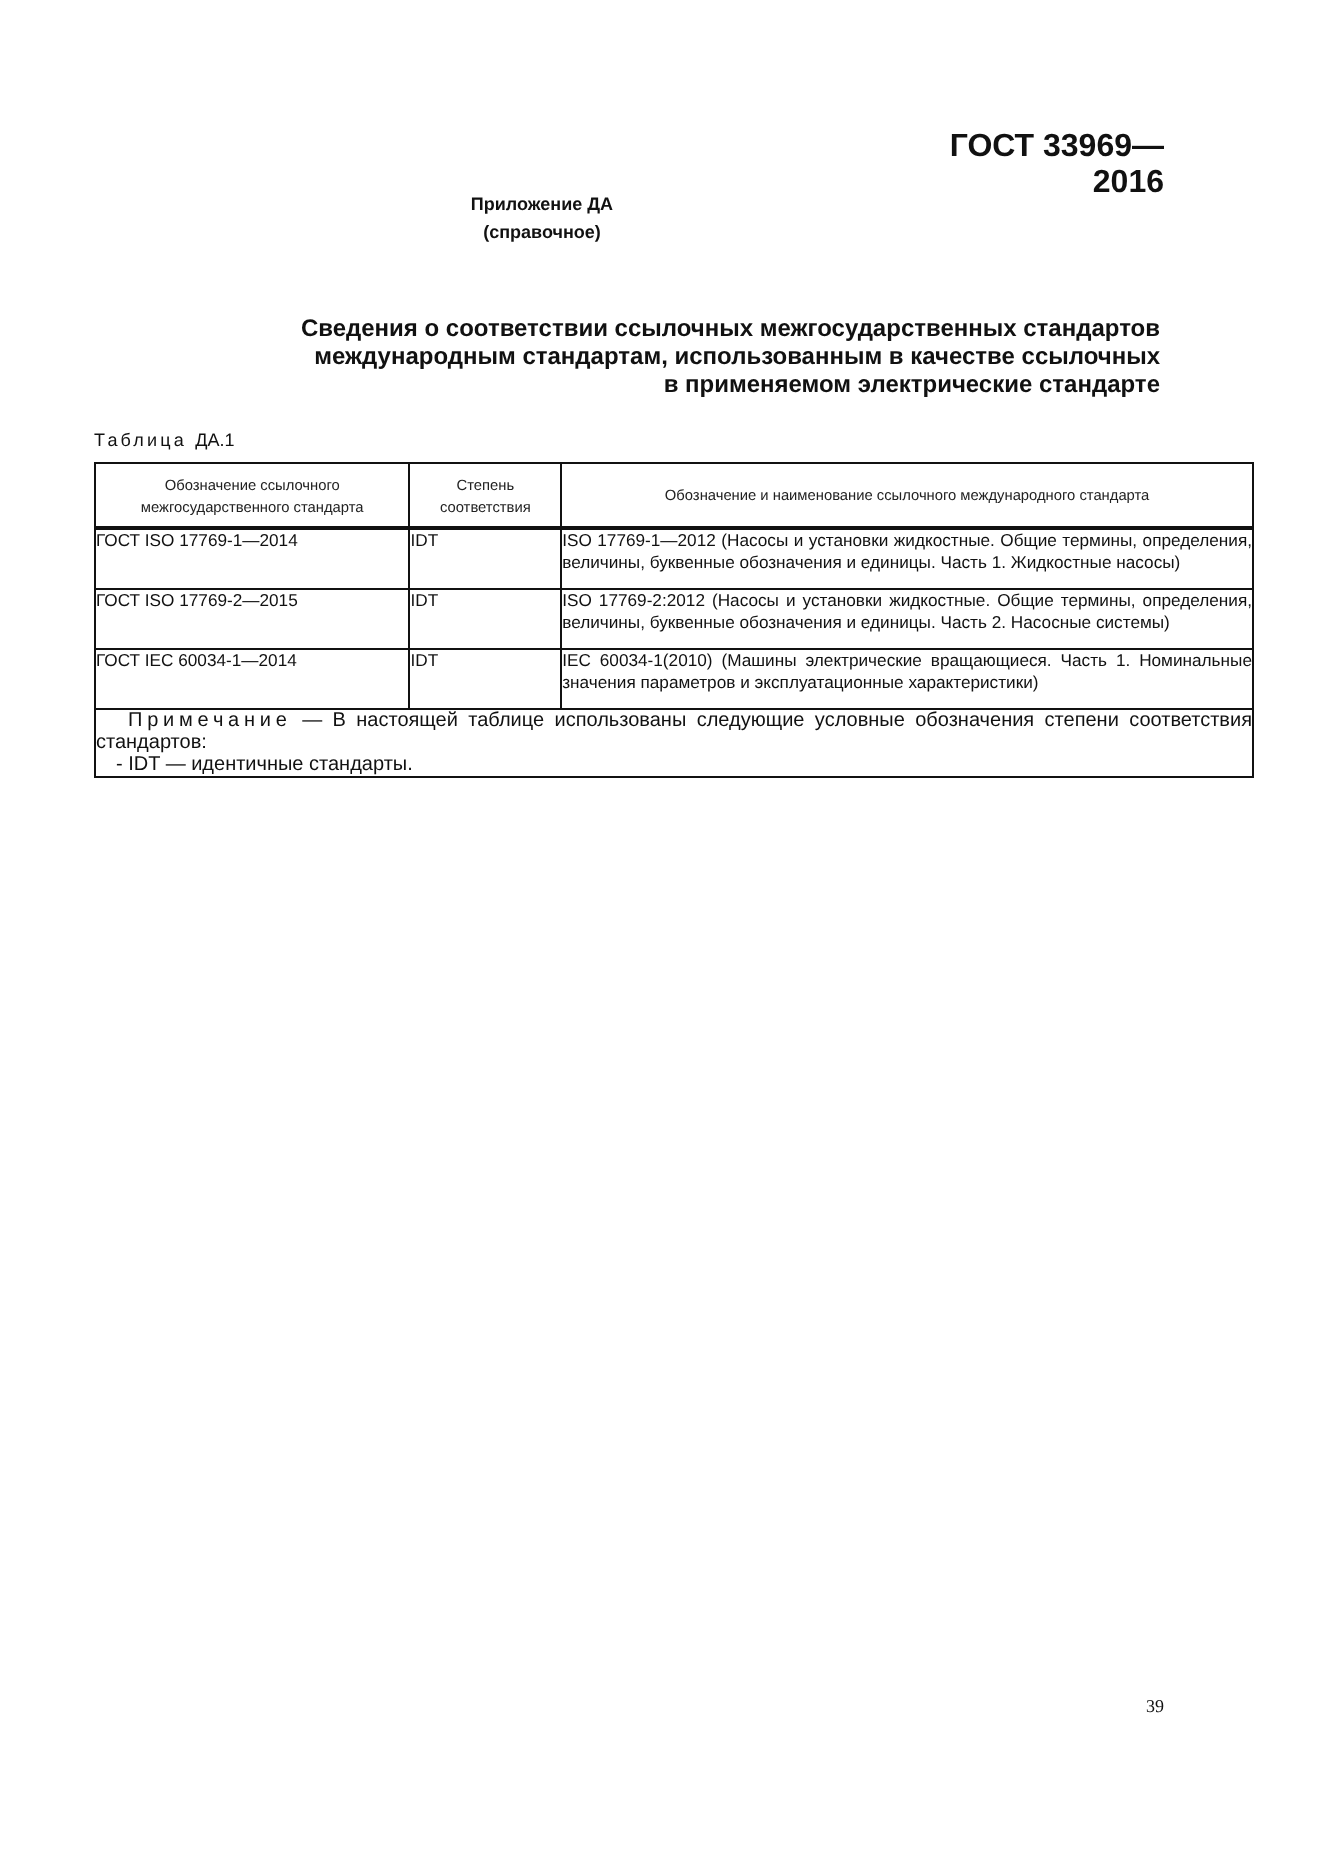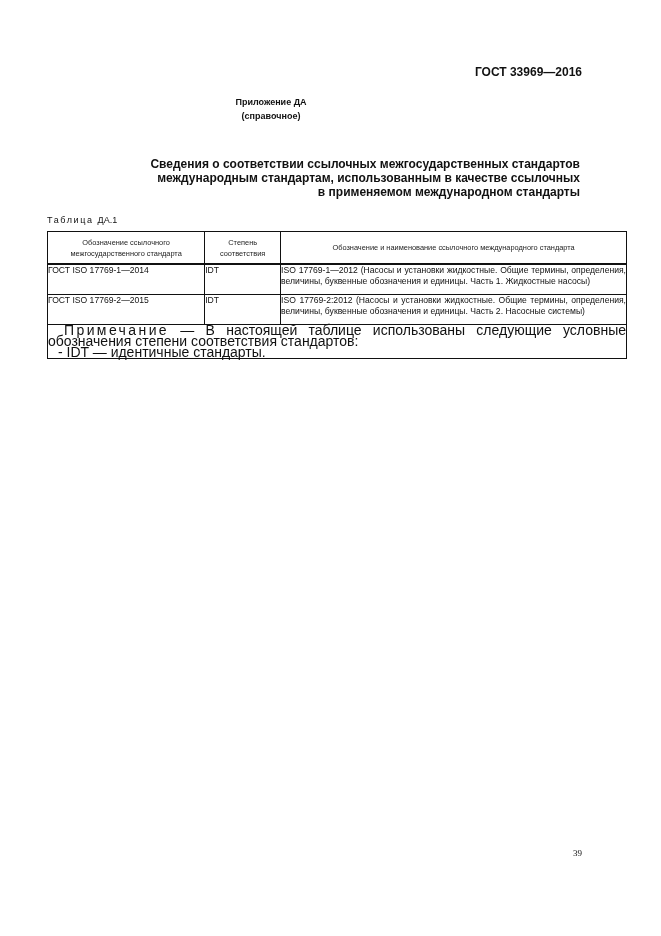--- a/index.html
+++ b/index.html
@@ -2,21 +2,21 @@
 <html><head>
   <meta charset="utf-8">
   <style>
     html, body { margin: 0; padding: 0; background: #ffffff; }
     body {
       width: 661px; height: 936px; position: relative; overflow: hidden;
       font-family: "Liberation Sans", "DejaVu Sans", sans-serif; color: #111;
     }
     .page-header {
       position: absolute; left: 440px; top: 65px; width: 142px;
-      text-align: right; font-weight: bold; font-size: 12px;
+      text-align: right; font-weight: bold; font-size: 16px;
     }
     .appendix {
       position: absolute; left: 0; width: 542px; top: 95px;
       text-align: center; font-weight: bold; font-size: 9px; line-height: 14px;
     }
     .doc-title {
       position: absolute; left: 80px; width: 500px; top: 157px;
       text-align: right; font-weight: bold; font-size: 12px; line-height: 14px;
     }
     .table-caption {
@@ -35,42 +35,42 @@
       vertical-align: middle; text-align: center; height: 31px;
       border-bottom: 2px solid #111;
     }
     .c1 { width: 145px; }
     .c2 { width: 70px; }
     .c3 { width: 319px; }
     td.col1 { padding: 4px 6px 4px 6px; height: 29px; }
     td.col2 { text-align: left; padding: 4px 2px; }
     td.col3 { padding: 4px 6px 4px 6px; text-align: justify; }
     td.note {
-      padding: 4px 6px 5px 6px; font-size: 14px; line-height: 11px; margin-top: 30px;
+      padding: 4px 6px 5px 6px; font-size: 10px; line-height: 11px; margin-top: 30px;
     }
     .note-label { letter-spacing: 2.4px; }
     .note-indent { padding-left: 16px; }
     .page-number {
       position: absolute; left: 560px; top: 848px; width: 22px; text-align: right; font-size: 9px; font-family: Liberation Serif, serif;
     }
   </style>
 </head>
 <body>
 
 <div class="page-header">ГОСТ 33969—2016</div>
 
 <div class="appendix">
   <div>Приложение ДА</div>
   <div>(справочное)</div>
 </div>
 
 <div class="doc-title">
   <div>Сведения о соответствии ссылочных межгосударственных стандартов</div>
   <div>международным стандартам, использованным в качестве ссылочных</div>
-  <div>в применяемом международном стандарты</div>
+  <div>в применяемом электрические стандарте</div>
 </div>
 
 <div class="table-caption">
   <span>Таблица</span>
   <span class="num">ДА.1</span>
 </div>
 
 <table class="data">
   <colgroup>
       <col class="c1">
@@ -95,20 +95,25 @@
       <td class="col1">ГОСТ ISO 17769-1—2014</td>
       <td class="col2">IDT</td>
       <td class="col3">ISO 17769-1—2012 (Насосы и установки жидкостные. Общие термины, определения, величины, буквенные обозначения и единицы. Часть 1. Жидкостные насосы)</td>
     </tr>
     <tr>
       <td class="col1">ГОСТ ISO 17769-2—2015</td>
       <td class="col2">IDT</td>
       <td class="col3">ISO 17769-2:2012 (Насосы и установки жидкостные. Общие термины, определения, величины, буквенные обозначения и единицы. Часть 2. Насосные системы)</td>
     </tr>
     <tr>
+      <td class="col1">ГОСТ IEC 60034-1—2014</td>
+      <td class="col2">IDT</td>
+      <td class="col3">IEC 60034-1(2010) (Машины электрические вращающиеся. Часть 1. Номинальные значения параметров и эксплуатационные характеристики)</td>
+    </tr>
+    <tr>
       <td class="note" colspan="3">
         <div class="note-indent" style="padding-left:0;text-indent:16px;text-align:justify;"><span class="note-label">Примечание</span><span> — В настоящей таблице использованы следующие условные обозначения степени соответствия стандартов:</span></div>
         <div style="padding-left:10px;">- IDT — идентичные стандарты.</div>
       </td>
     </tr>
   </tbody>
 </table>
 
 <div class="page-number">39</div>
 

